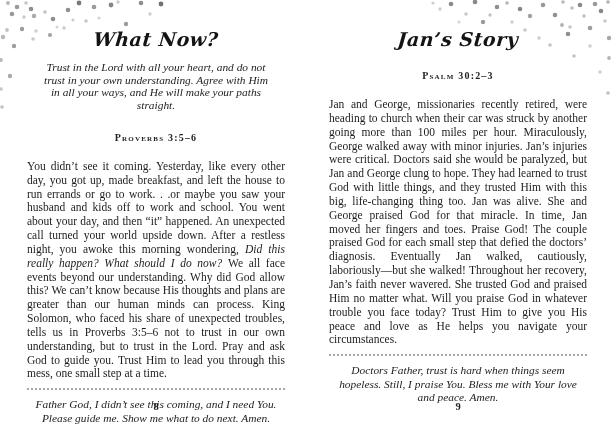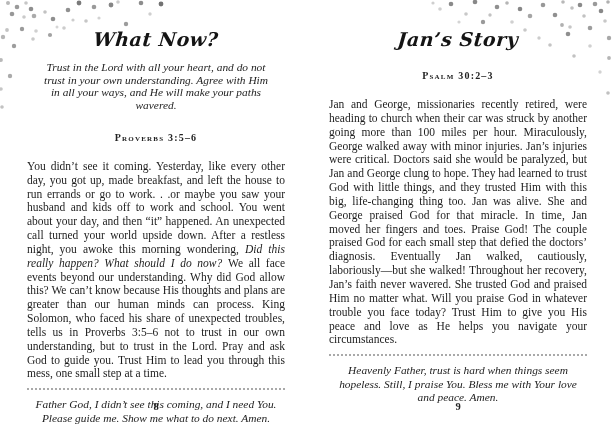--- a/index.html
+++ b/index.html
@@ -152,28 +152,28 @@
   <circle cx="601" cy="11" r="2.3" fill="#888888"></circle>
     <circle cx="605" cy="21" r="1.8" fill="#c8c8c8"></circle>
   <circle cx="608" cy="2" r="1.8" fill="#b0b0b0"></circle>
     <circle cx="609" cy="38" r="2.2" fill="#a8a8a8"></circle>
   <circle cx="609" cy="58" r="1.9" fill="#b5b5b5"></circle>
     <circle cx="608" cy="93" r="1.8" fill="#c0c0c0"></circle>
 </svg>
 
 <div class="page" id="left-page">
   <div class="chapter-title">What Now?</div>
-  <div class="epigraph">Trust in the Lord with all your heart, and do not trust in your own understanding. Agree with Him in all your ways, and He will make your paths wavered.</div>
+  <div class="epigraph">Trust in the Lord with all your heart, and do not trust in your own understanding. Agree with Him in all your ways, and He will make your paths straight.</div>
   <div class="scripture-ref">Proverbs 3:5–6</div>
   <div class="body-text"><span>You didn’t see it coming. Yesterday, like every other day, you got up, made breakfast, and left the house to run errands or go to work. . .or maybe you saw your husband and kids off to work and school. You went about your day, and then “it” happened. An unexpected call turned your world upside down. After a restless night, you awoke this morning wondering, </span><span class="seg-italic">Did this really happen? What should I do now? </span><span>We all face events beyond our understanding. Why did God allow this? We can’t know because His thoughts and plans are greater than our human minds can process. King Solomon, who faced his share of unexpected troubles, tells us in Proverbs 3:5–6 not to trust in our own understanding, but to trust in the Lord. Pray and ask God to guide you. Trust Him to lead you through this mess, one small step at a time.</span></div>
   <div class="dotline"></div>
   <div class="prayer">Father God, I didn’t see this coming, and I need You. Please guide me. Show me what to do next. Amen.</div>
   <div class="pagenum">8</div>
 </div>
 
 <div class="page" id="right-page">
   <div class="chapter-title">Jan’s Story</div>
   <div class="scripture-ref">Psalm 30:2–3</div>
   <div class="body-text"><span>Jan and George, missionaries recently retired, were heading to church when their car was struck by another going more than 100 miles per hour. Miraculously, George walked away with minor injuries. Jan’s injuries were critical. Doctors said she would be paralyzed, but Jan and George clung to hope. They had learned to trust God with little things, and they trusted Him with this big, life-changing thing too. Jan was alive. She and George praised God for that miracle. In time, Jan moved her fingers and toes. Praise God! The couple praised God for each small step that defied the doctors’ diagnosis. Eventually Jan walked, cautiously, laboriously—but she walked! Throughout her recovery, Jan’s faith never wavered. She trusted God and praised Him no matter what. Will you praise God in whatever trouble you face today? Trust Him to give you His peace and love as He helps you navigate your circumstances.</span></div>
   <div class="dotline"></div>
-  <div class="prayer">Heavenly Father, trust is hard when things seem hopeless. Still, I praise You. Bless me with Your love and peace. Amen.</div>
+  <div class="prayer">Doctors Father, trust is hard when things seem hopeless. Still, I praise You. Bless me with Your love and peace. Amen.</div>
   <div class="pagenum">9</div>
 </div>
 
 </body></html>

